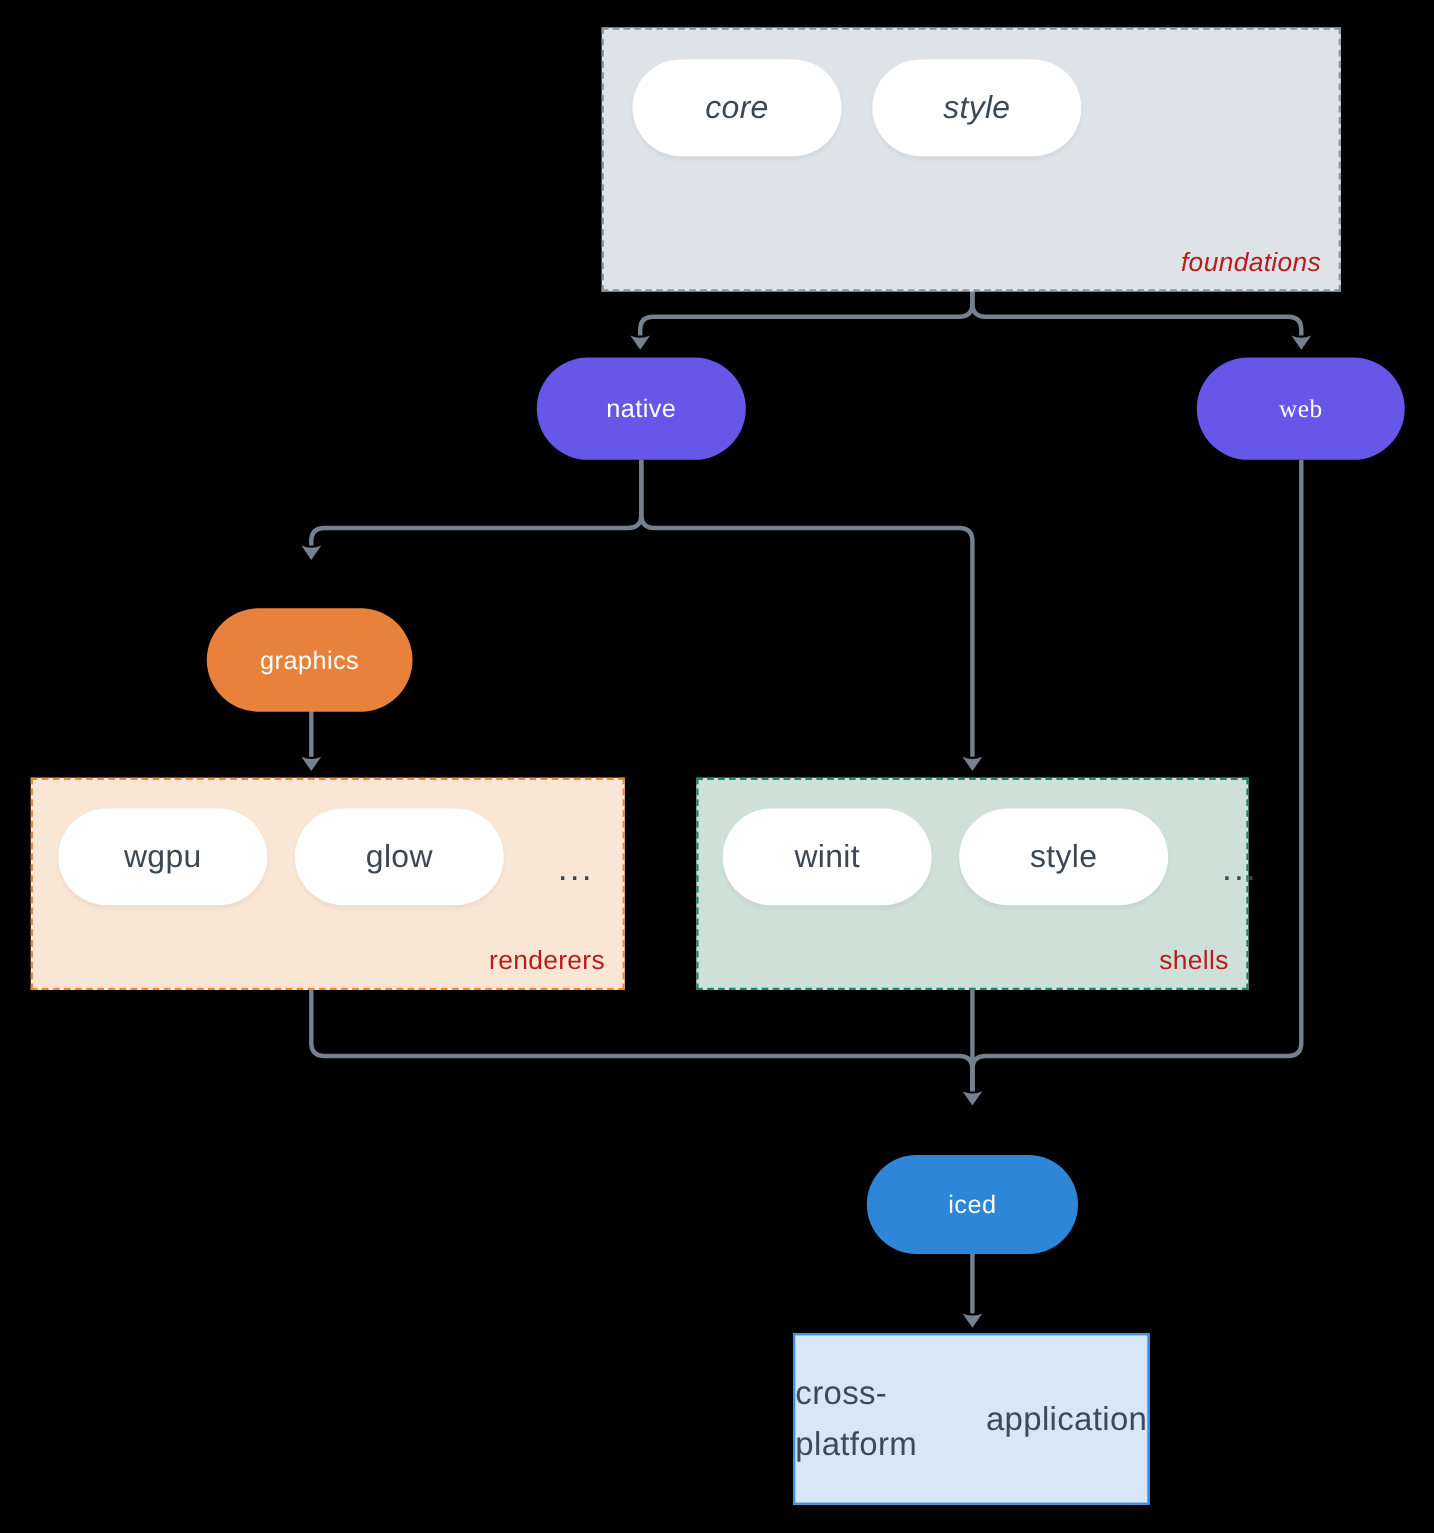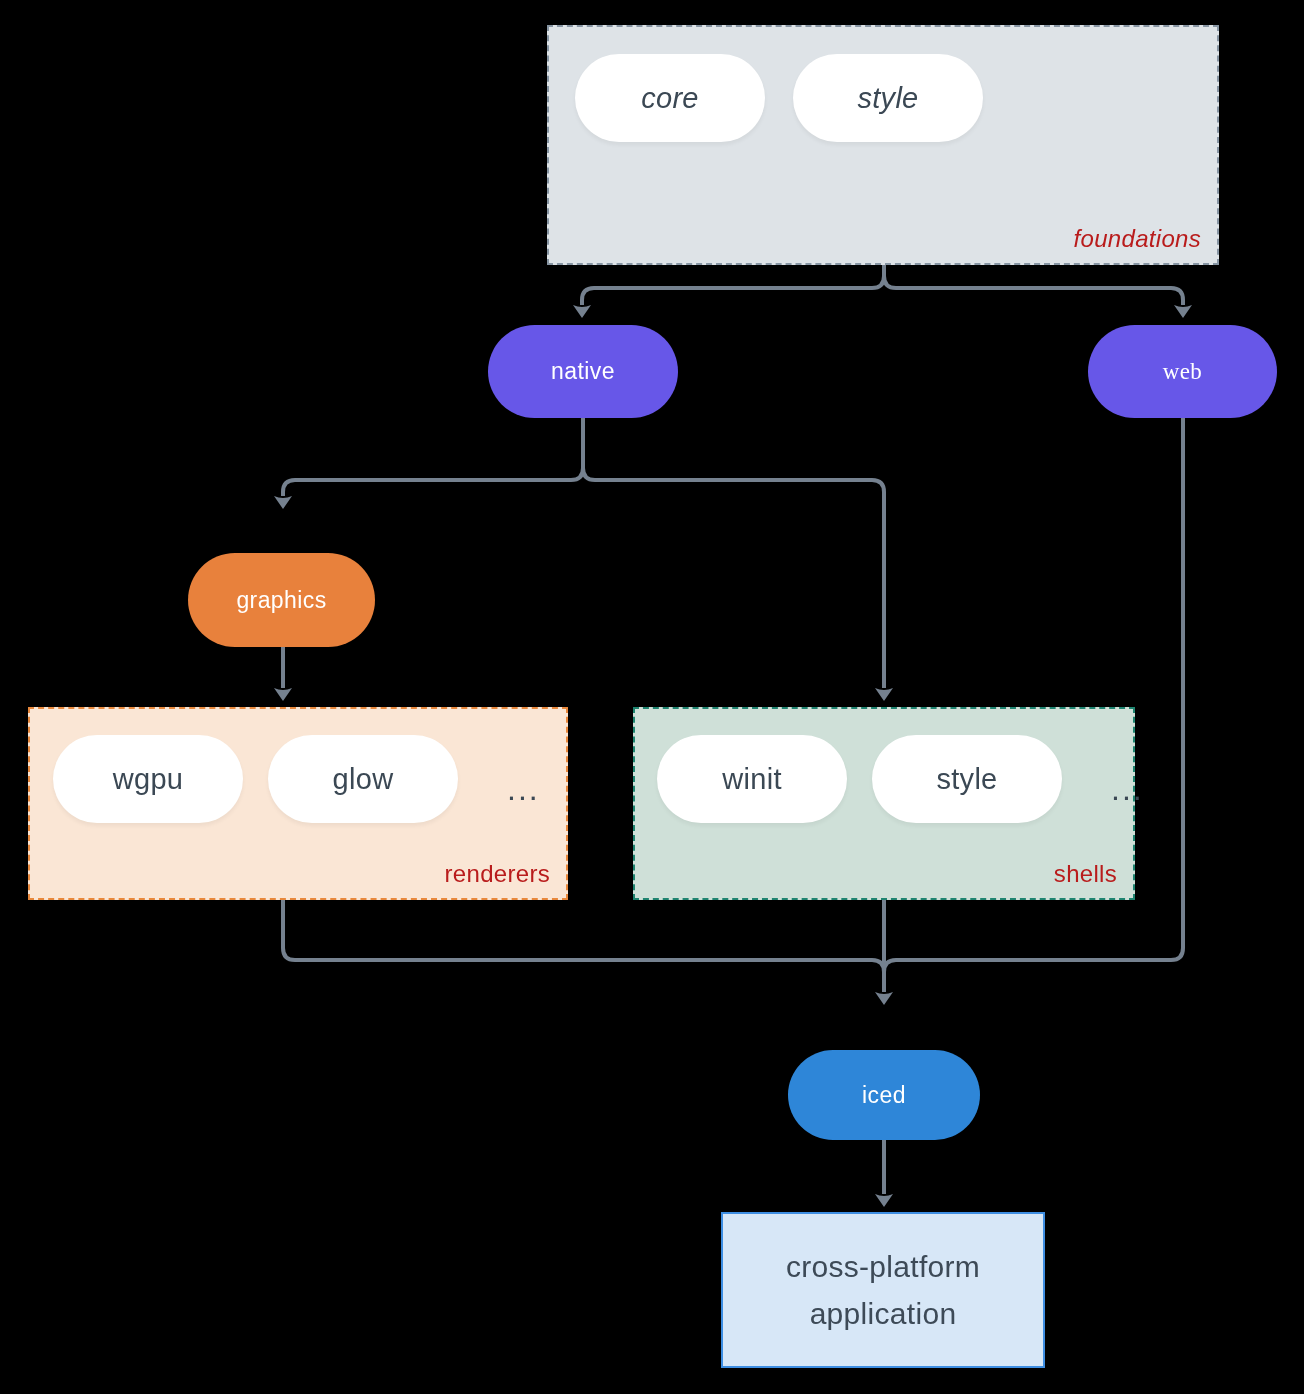--- a/index.html
+++ b/index.html
@@ -49,21 +49,21 @@
   
   .n-native   { left:488px;  top:325px;  width:190px; height:93px; background:#6757E8; }
   .n-web      { left:1088px; top:325px;  width:189px; height:93px; background:#6757E8;font-family:Liberation Serif, serif; }
   .n-graphics { left:188px;  top:518px;  width:187px; height:94px; background:#E8813C;margin-top:35px; }
   .n-iced     { left:788px;  top:1050px; width:192px; height:90px; background:#2E86D8; }
 
   
   .app-box {
     position:absolute; left:721px; top:1212px; width:324px; height:156px;
     box-sizing:border-box; background:#D7E7F7; border:2px solid #3E8EE2;
-    display:flex; flex-direction:column; align-items:center; justify-content:center;
+    display:flex; align-items:center; justify-content:center;
     color:#3D4A57; font-size:30px; line-height:47px; letter-spacing:0.3px;
   }
 </style>
 </head>
 <body>
 
 <div class="canvas">
 
   <svg class="connectors" width="1304" height="1394" viewBox="0 0 1304 1394">
 

